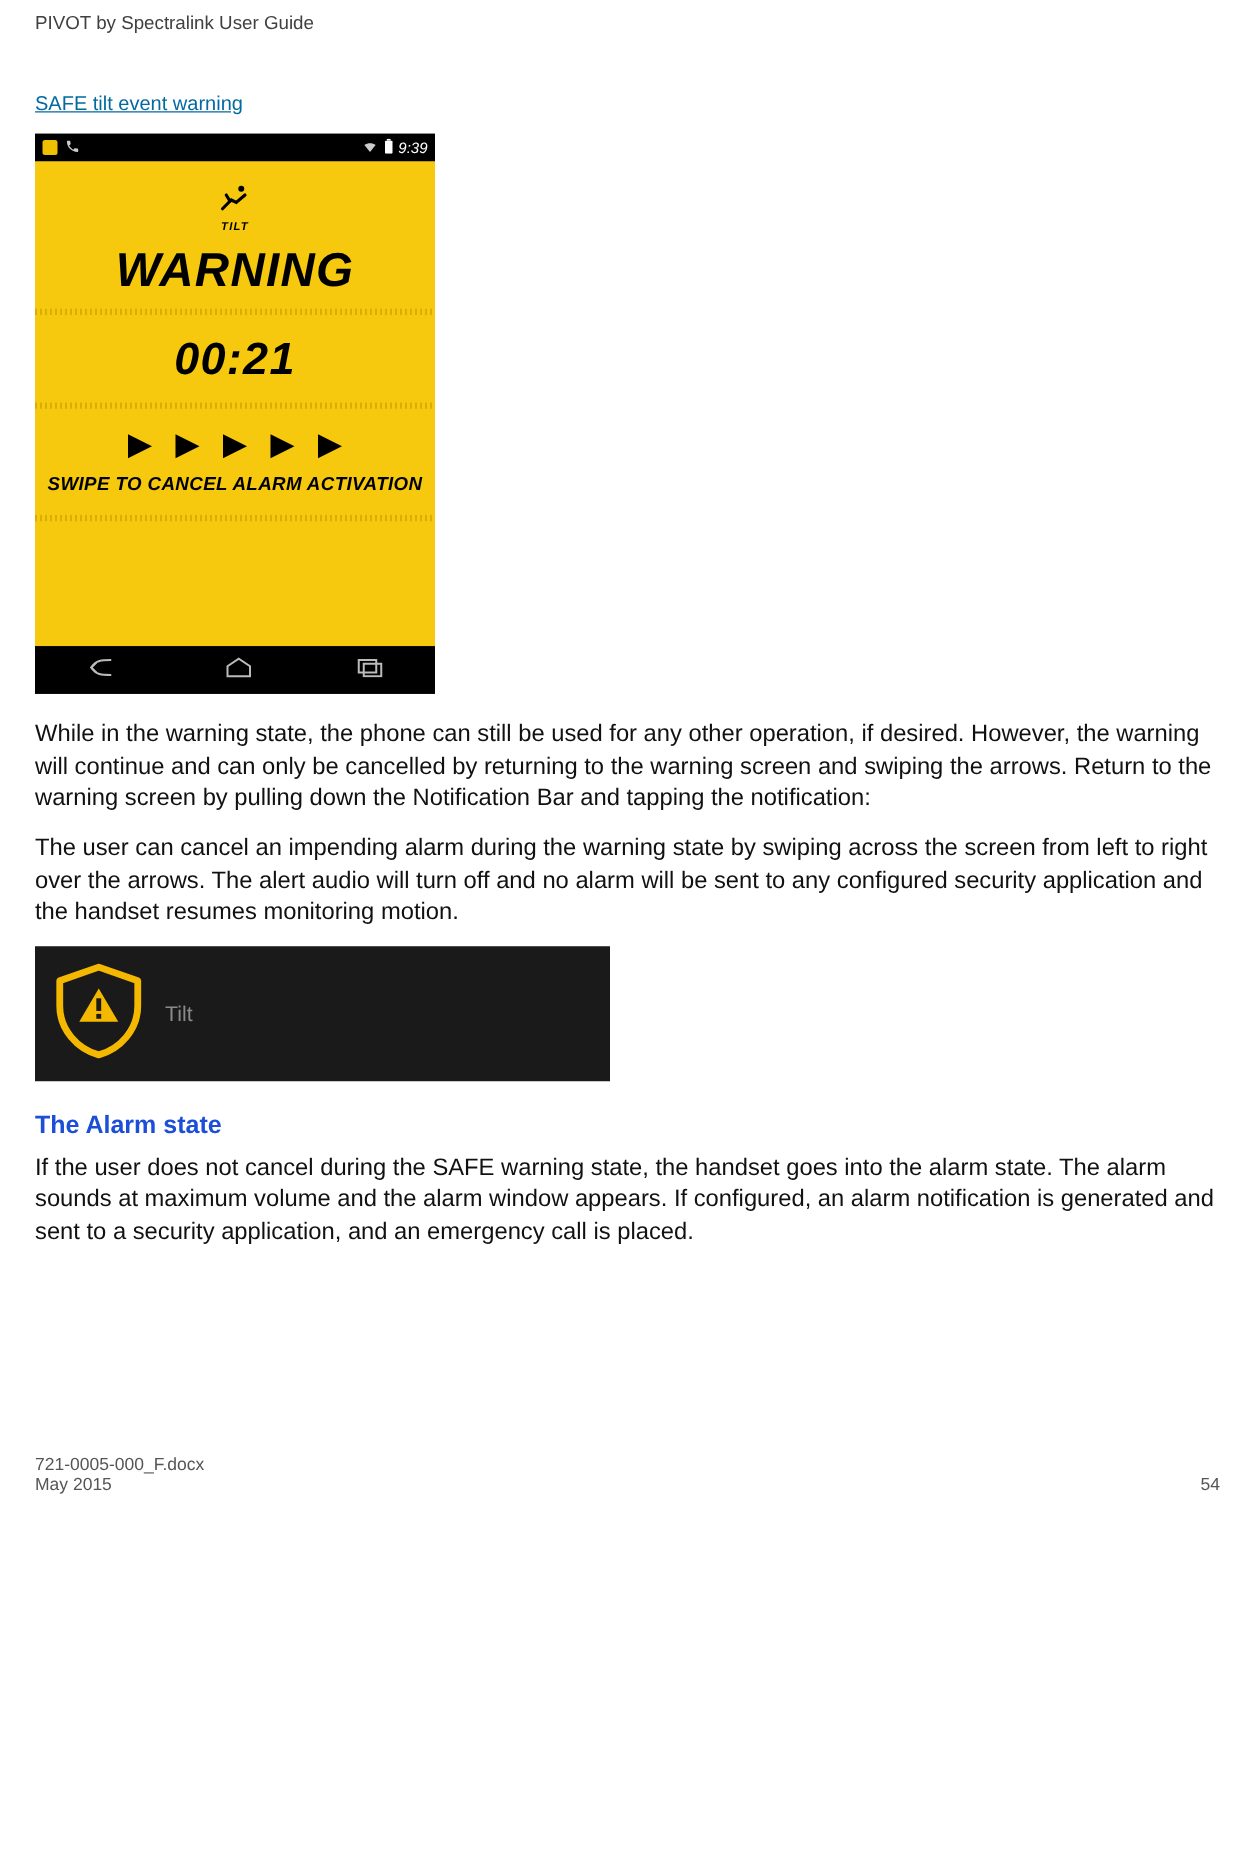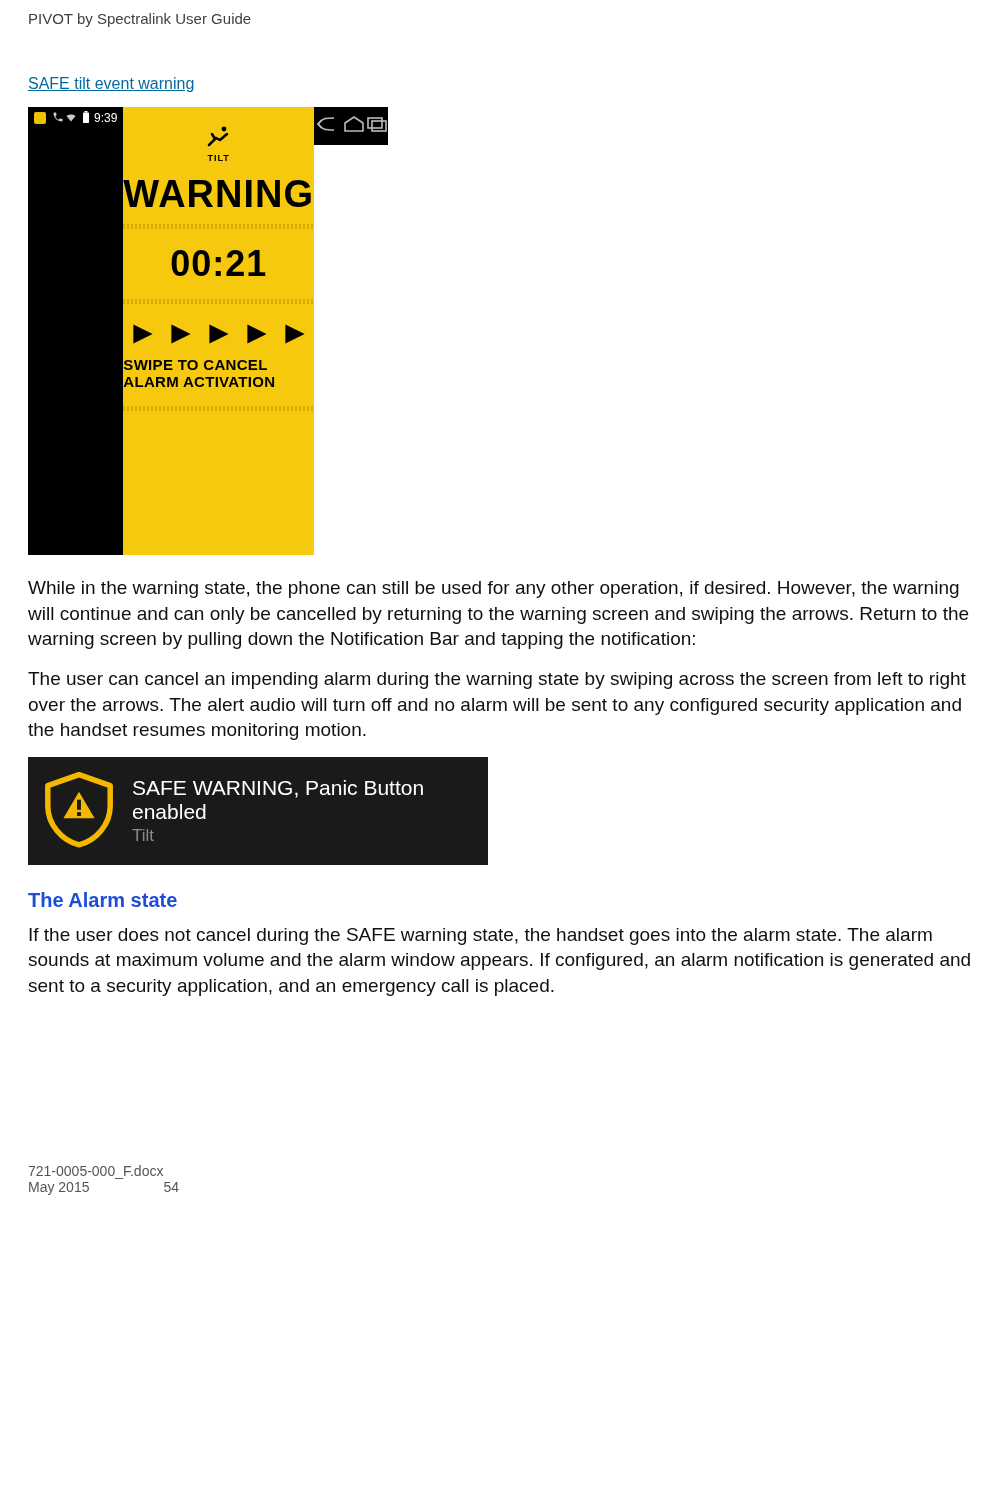--- a/index.html
+++ b/index.html
@@ -19,26 +19,27 @@
     color: #404040;
     margin-bottom: 48px;
   }
   .caption {
     font-size: 16px;
     color: #0369a1;
     margin-bottom: 14px;
     text-decoration: underline;
   }
   .phone-shot {
-    width: 248px;
+    width: 320px;
     height: 448px;
     background: #000;
     display: flex;
-    flex-direction: row;
+    flex-direction: column;
     margin-bottom: 20px;
+    font-style: italic;
   }
   .status-bar {
     height: 22px;
     background: #000;
     display: flex;
     align-items: center;
     justify-content: space-between;
     padding: 0 6px;
     color: #fff;
     font-size: 12px;
@@ -141,20 +142,21 @@
     margin-top:2px;
   }
   h3.section {
     font-size:20px;
     color:#1d4ed8;
     font-weight:bold;
     margin:0 0 10px 0;
   }
   .footer {
     display:flex;
+    justify-content:space-between;
     padding: 130px 28px 6px 28px;
     font-size:14px;
     color:#555;
   }
 </style>
 </head>
 <body>
 
 <div class="page">
 
@@ -250,21 +252,20 @@
   <div class="notif-shot">
     <span>
       <svg width="78" height="78" viewBox="0 0 100 100">
         <path d="M50 6 L90 20 L90 46 C90 70 72 90 50 96 C28 90 10 70 10 46 L10 20 Z" fill="none" stroke="#f5b800" stroke-width="7" stroke-linejoin="round"></path>
         <path d="M50 28 L70 62 L30 62 Z" fill="#f5b800"></path>
         <rect x="47.5" y="38" width="5" height="13" fill="#1a1a1a"></rect>
         <rect x="47.5" y="54" width="5" height="5" fill="#1a1a1a"></rect>
       </svg>
     </span>
     <div class="notif-text">
-      <div class="notif-title">SAFE WARNING, Panic Button enabled</div>
       <div class="notif-sub">Tilt</div>
     </div>
   </div>
 
   <h3 class="section">The Alarm state</h3>
 
   <div class="para">If the user does not cancel during the SAFE warning state, the handset goes into the alarm state. The alarm sounds at maximum volume and the alarm window appears. If configured, an alarm notification is generated and sent to a security application, and an emergency call is placed.</div>
 
 </div>
 

